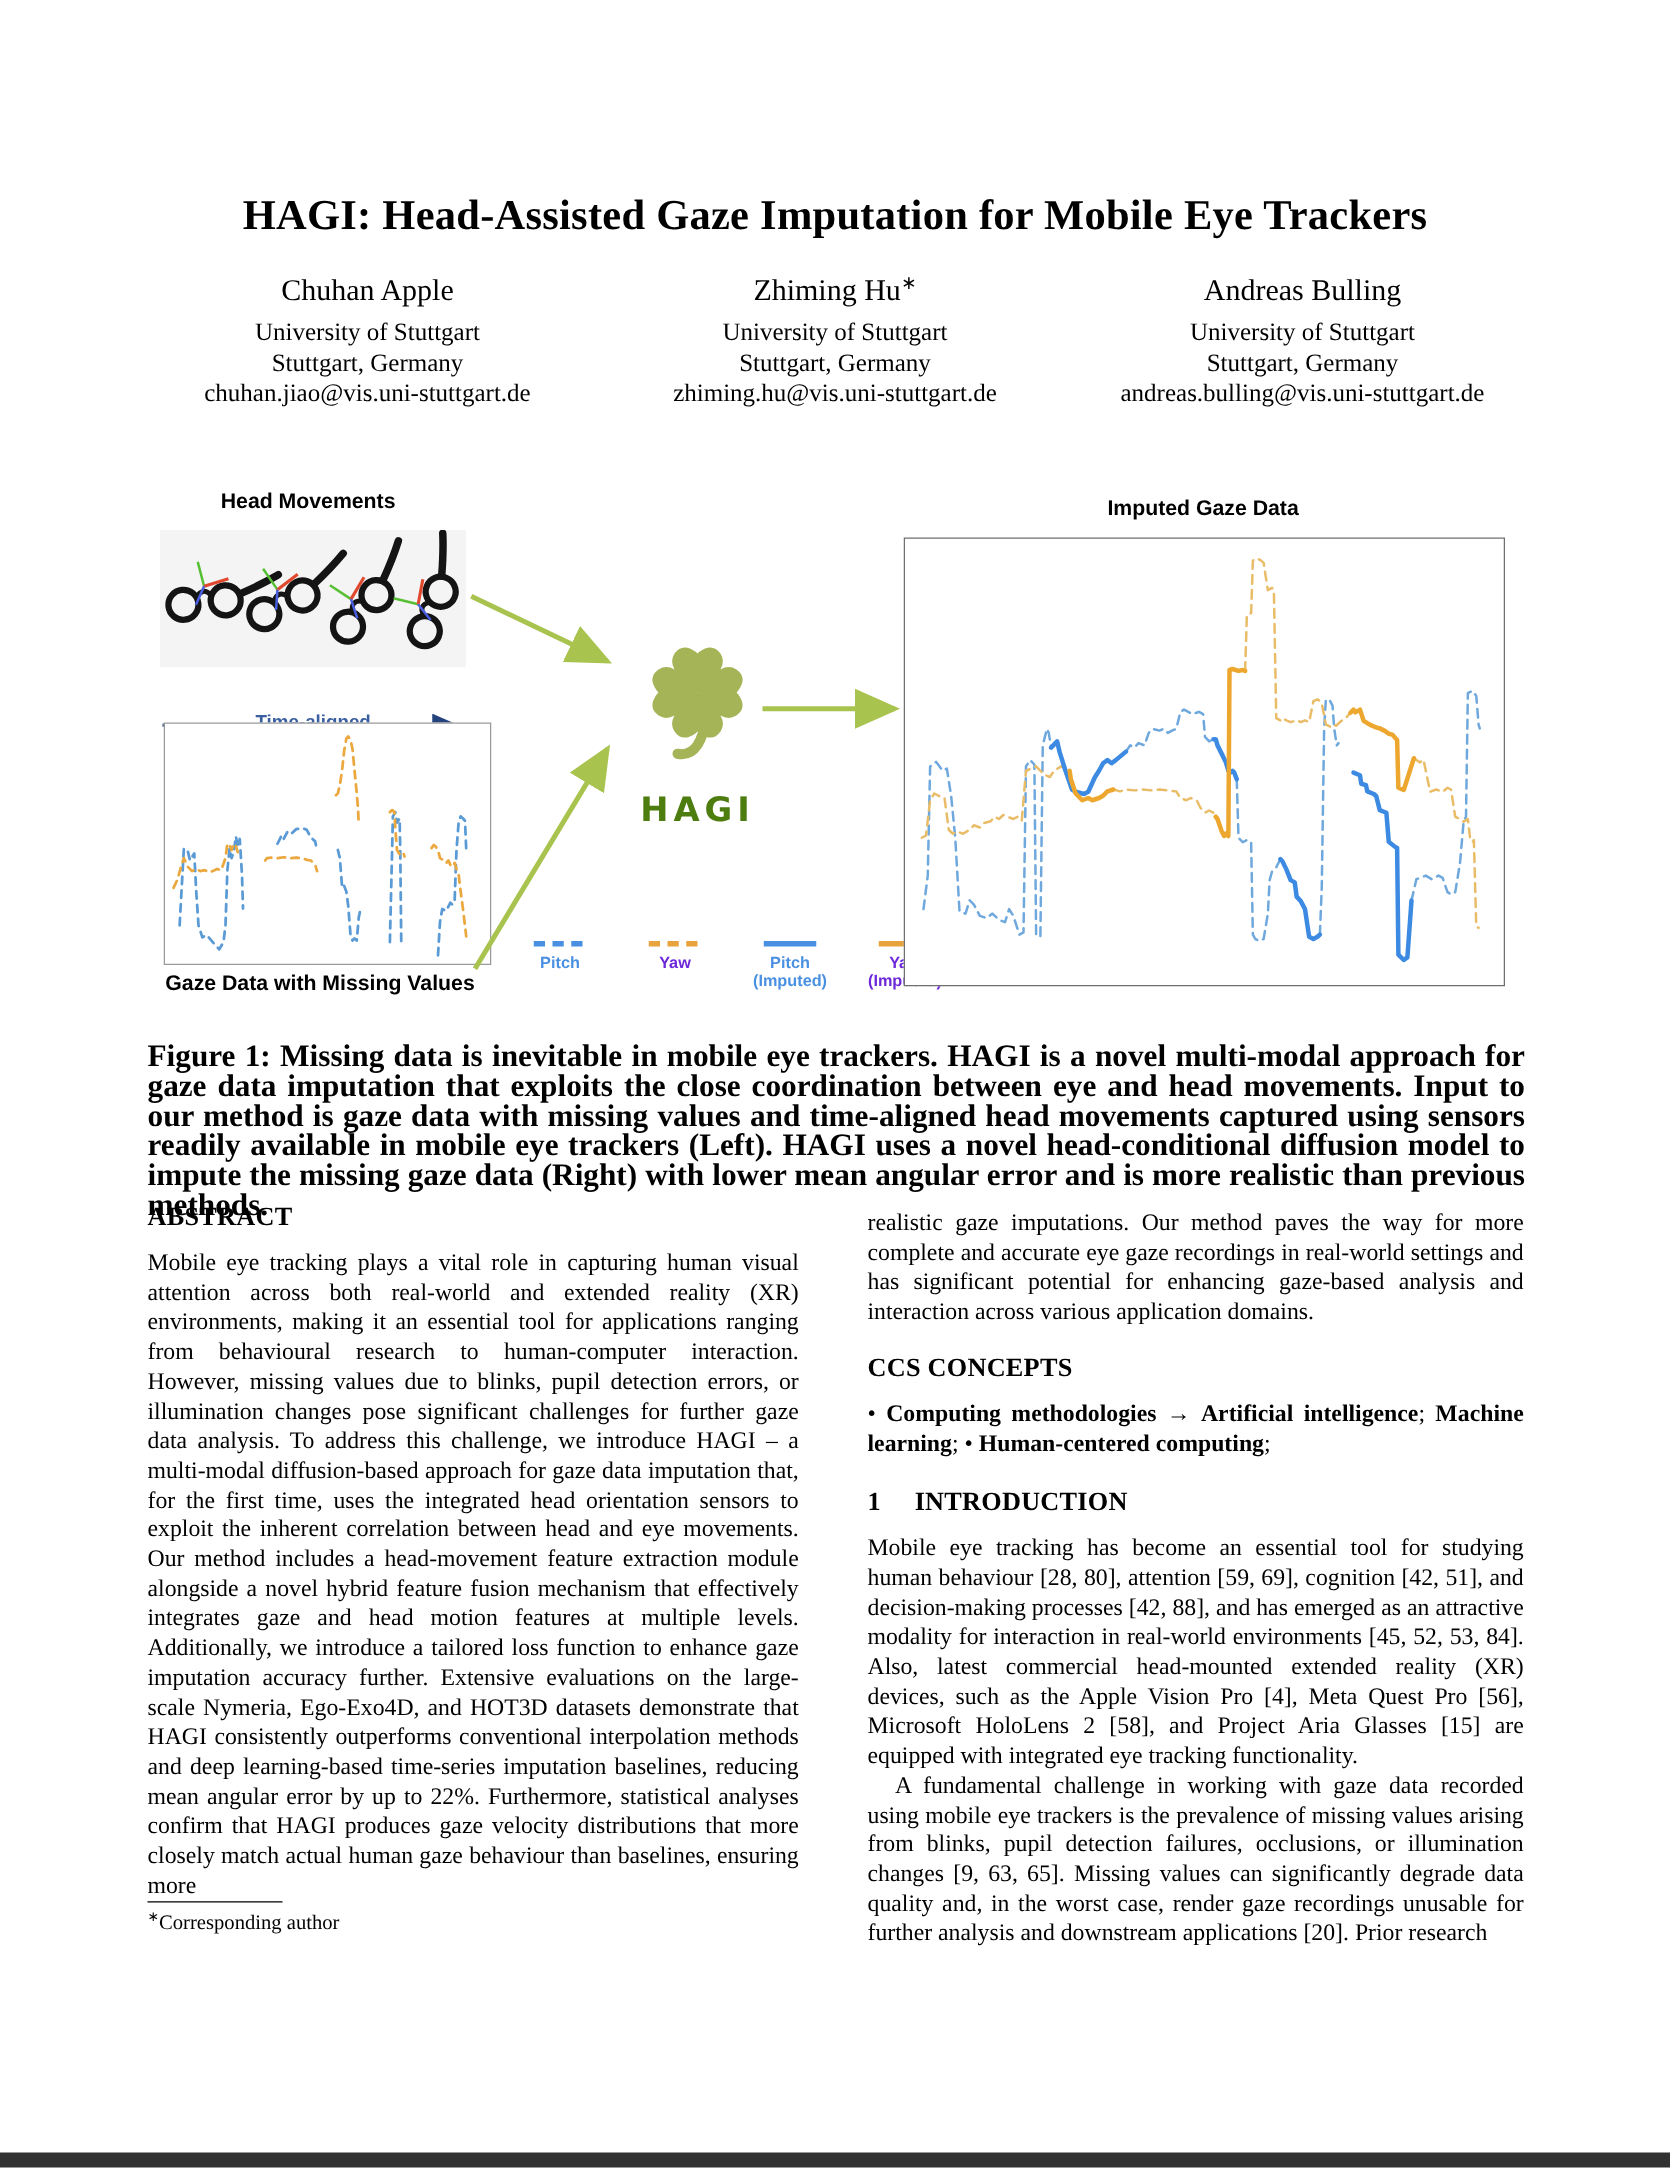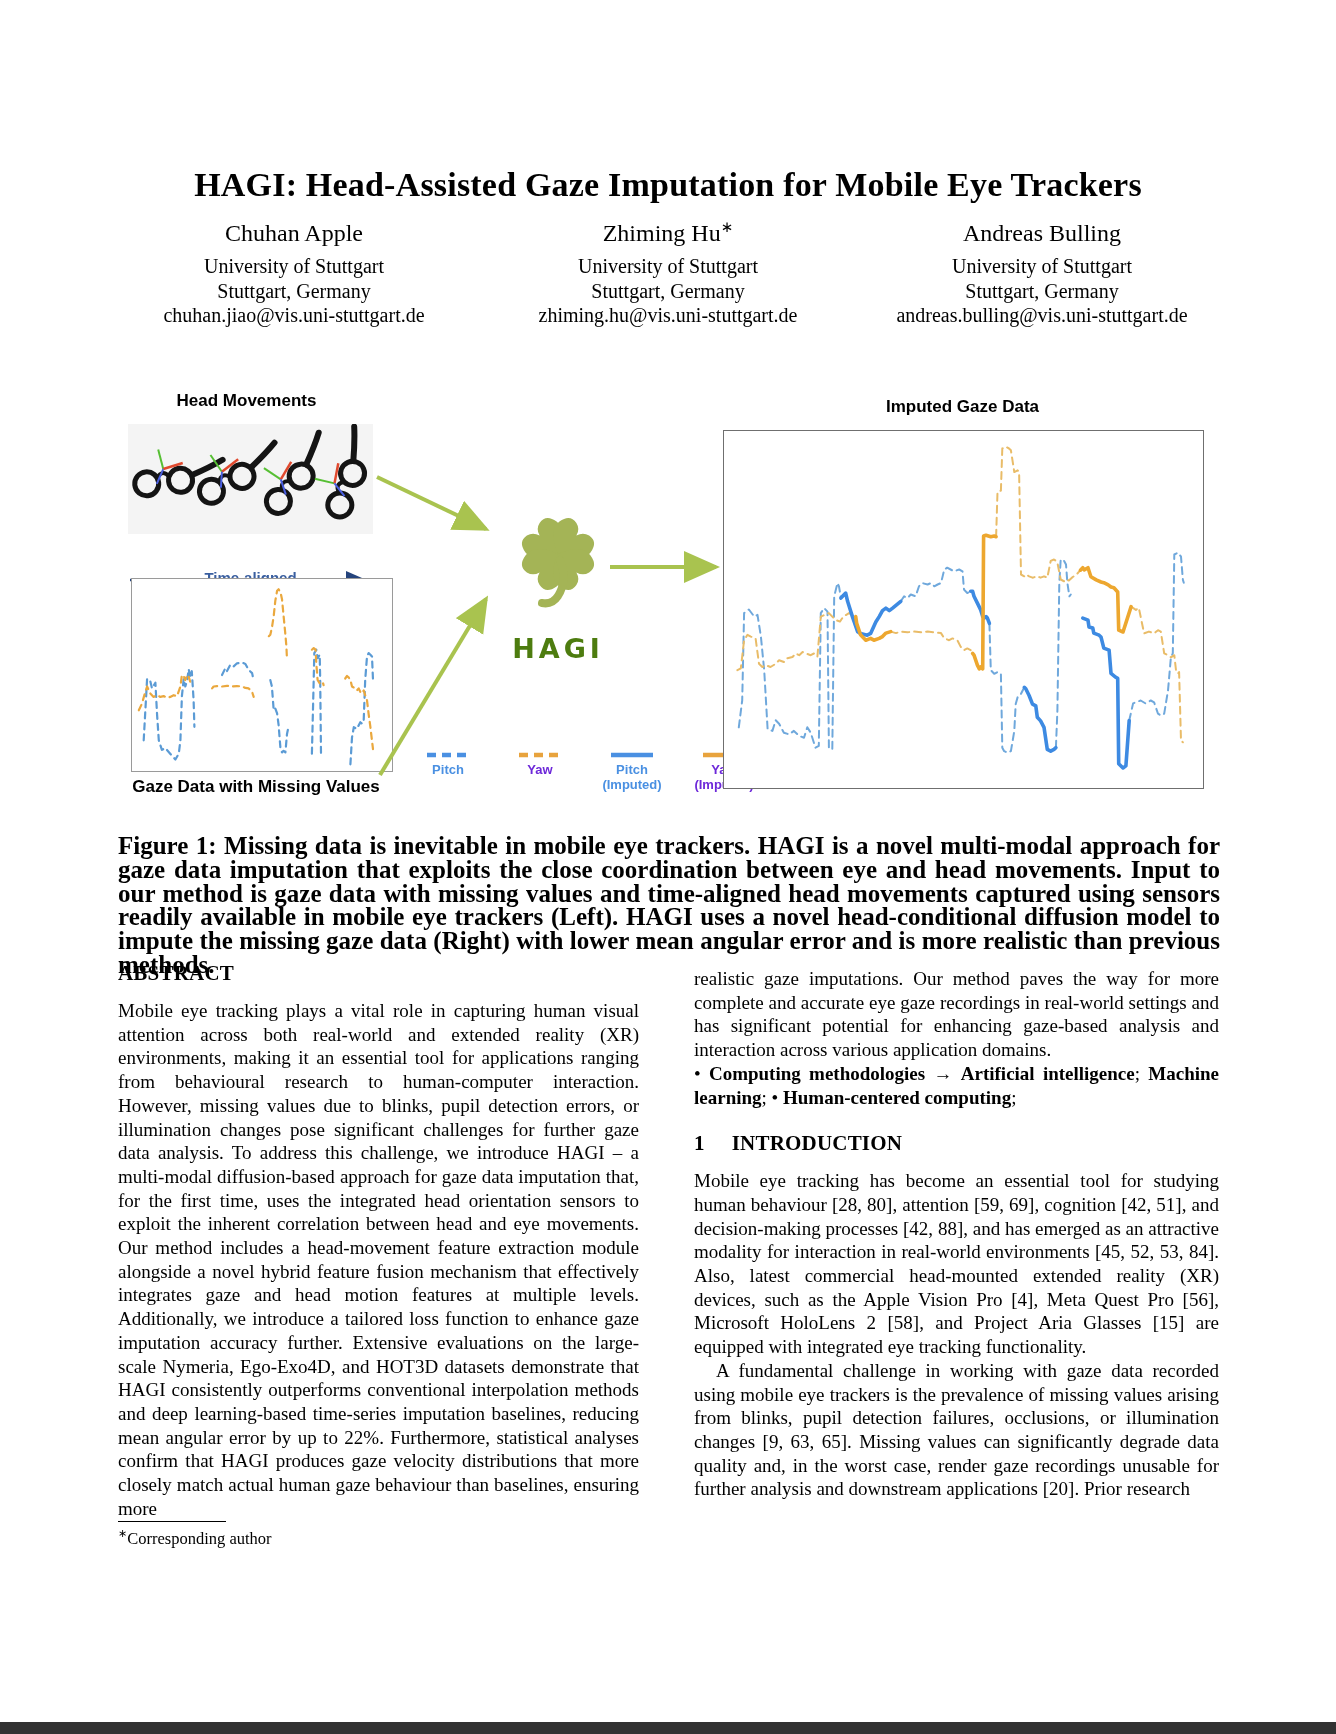--- a/index.html
+++ b/index.html
@@ -1,18 +1,18 @@
 <!DOCTYPE html>
 <html><head>
 <meta charset="utf-8">
 <style>
   html,body{margin:0;padding:0;background:#fff;}
   body{width:1336px;height:1734px;position:relative;font-family:"Liberation Serif",serif;color:#000;overflow:hidden;}
   main{position:absolute;inset:0;}
-  .title{position:absolute;top:154px;left:0;right:0;text-align:center;font-weight:bold;font-size:34px;margin:12px;letter-spacing:.2px;}
+  .title{position:absolute;top:154px;left:0;right:0;text-align:center;font-weight:bold;font-size:34px;margin:0;letter-spacing:.2px;}
   .authors{position:absolute;top:212px;left:107px;width:1122px;display:flex;}
   .author{flex:1;text-align:center;}
   .author-name{font-size:24px;line-height:30px;margin-bottom:6px;}
   .author-name sup{font-size:15px;}
   .author-line{font-size:20px;line-height:24.5px;}
   .email{cursor:pointer;}
   
   .fig-label{position:absolute;font-family:"Liberation Sans",sans-serif;font-weight:bold;font-size:17px;text-align:center;}
   .head-label{left:124px;top:391px;width:245px;}
   .glasses-panel{position:absolute;left:128px;top:424px;}
@@ -205,20 +205,21 @@
 
   <p class="caption">Figure 1: Missing data is inevitable in mobile eye trackers. HAGI is a novel multi-modal approach for gaze data imputation that exploits the close coordination between eye and head movements. Input to our method is gaze data with missing values and time-aligned head movements captured using sensors readily available in mobile eye trackers (Left). HAGI uses a novel head-conditional diffusion model to impute the missing gaze data (Right) with lower mean angular error and is more realistic than previous methods.</p>
 
   <section class="col left-col">
     <h2>ABSTRACT</h2>
     <p class="body">Mobile eye tracking plays a vital role in capturing human visual attention across both real-world and extended reality (XR) environments, making it an essential tool for applications ranging from behavioural research to human-computer interaction. However, missing values due to blinks, pupil detection errors, or illumination changes pose significant challenges for further gaze data analysis. To address this challenge, we introduce HAGI – a multi-modal diffusion-based approach for gaze data imputation that, for the first time, uses the integrated head orientation sensors to exploit the inherent correlation between head and eye movements. Our method includes a head-movement feature extraction module alongside a novel hybrid feature fusion mechanism that effectively integrates gaze and head motion features at multiple levels. Additionally, we introduce a tailored loss function to enhance gaze imputation accuracy further. Extensive evaluations on the large-scale Nymeria, Ego-Exo4D, and HOT3D datasets demonstrate that HAGI consistently outperforms conventional interpolation methods and deep learning-based time-series imputation baselines, reducing mean angular error by up to 22%. Furthermore, statistical analyses confirm that HAGI produces gaze velocity distributions that more closely match actual human gaze behaviour than baselines, ensuring more</p>
   </section>
 
   <section class="col right-col">
     <p class="body">realistic gaze imputations. Our method paves the way for more complete and accurate eye gaze recordings in real-world settings and has significant potential for enhancing gaze-based analysis and interaction across various application domains.</p>
+    <h2 class="mt">CCS CONCEPTS</h2>
     <p class="body ccs"><span>• </span><b>Computing methodologies</b><span> → </span><b>Artificial intelligence</b><span>; </span><b>Machine learning</b><span>; • </span><b>Human-centered computing</b><span>;</span></p>
     <h2 class="intro-h"><span>1</span><span class="gap">INTRODUCTION</span></h2>
     <p class="body">Mobile eye tracking has become an essential tool for studying human behaviour [28, 80], attention [59, 69], cognition [42, 51], and decision-making processes [42, 88], and has emerged as an attractive modality for interaction in real-world environments [45, 52, 53, 84]. Also, latest commercial head-mounted extended reality (XR) devices, such as the Apple Vision Pro [4], Meta Quest Pro [56], Microsoft HoloLens 2 [58], and Project Aria Glasses [15] are equipped with integrated eye tracking functionality.</p>
     <p class="body indent">A fundamental challenge in working with gaze data recorded using mobile eye trackers is the prevalence of missing values arising from blinks, pupil detection failures, occlusions, or illumination changes [9, 63, 65]. Missing values can significantly degrade data quality and, in the worst case, render gaze recordings unusable for further analysis and downstream applications [20]. Prior research</p>
   </section>
 
   <div class="footnote-rule"></div>
   <p class="footnote"><sup>∗</sup><span>Corresponding author</span></p>
 
   <div class="bottom-bar"></div>

